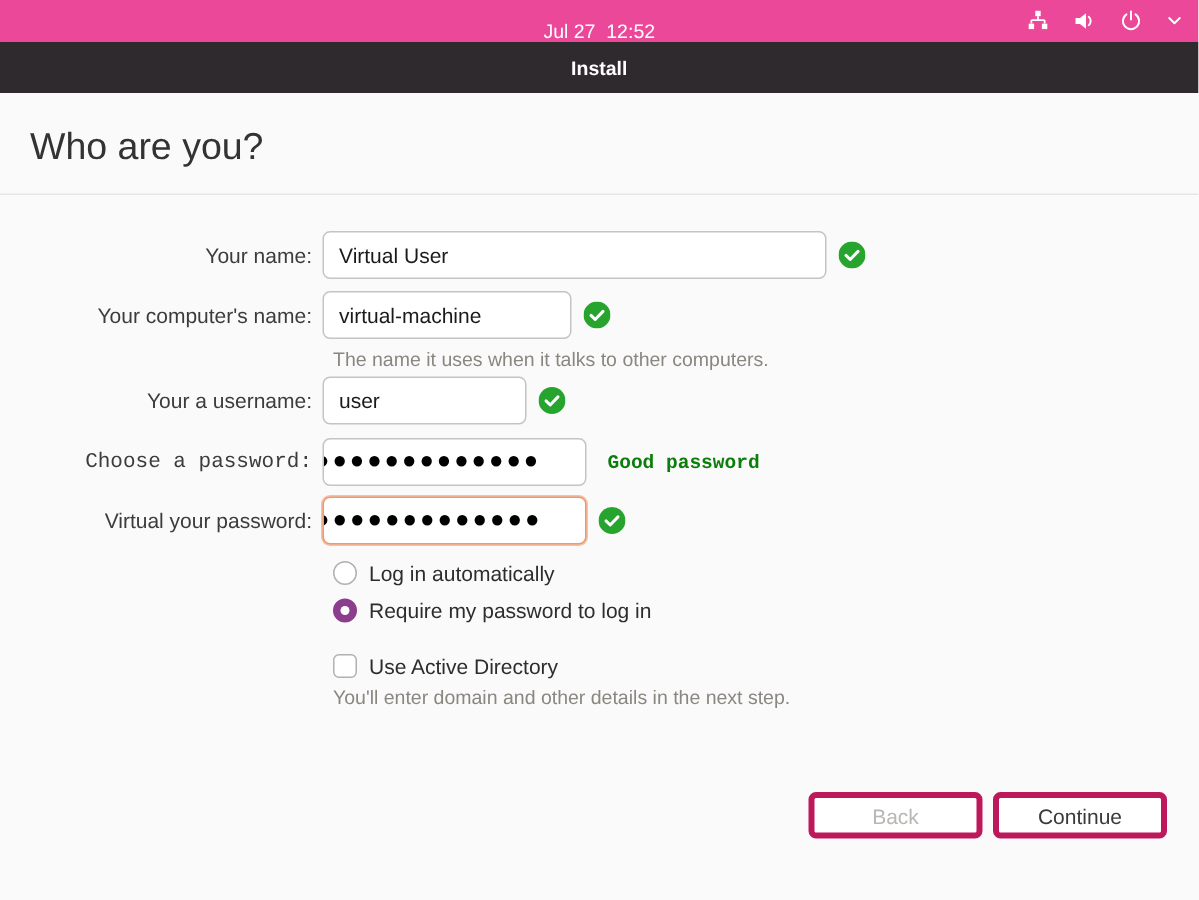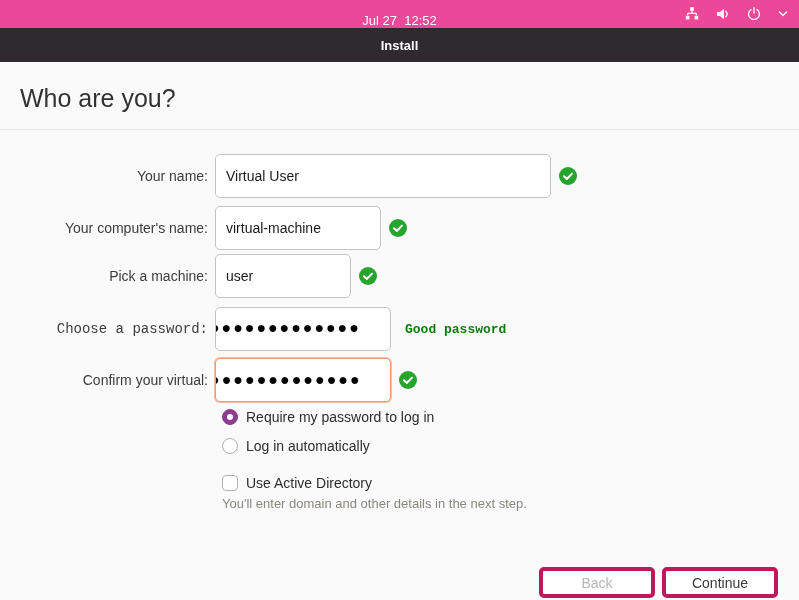--- a/index.html
+++ b/index.html
@@ -60,21 +60,21 @@
   .form { padding-top: 24px; }
   .row { display: flex; align-items: center; }
   .label-col {
     width: 215px;
     text-align: right;
     padding-right: 7px;
     font-size: 14px;
     color: #3c3c3c;
   }
   .field {
-    height: 44px;
+    height: 32px;
     background: #ffffff;
     border: 1px solid #c6c3c0;
     border-radius: 5px;
     display: flex;
     align-items: center;
     padding: 0 10px;
     font-size: 14px;
     font-weight: 500;
     color: #1a1a1a;
   }
@@ -242,65 +242,66 @@
     <div class="field w-computer">
       <span>virtual-machine</span>
     </div>
     <span class="check-badge">
       <svg width="18" height="18" viewBox="0 0 18 18">
         <circle cx="9" cy="9" r="9" fill="#27a42e"></circle>
         <path d="M5 9.3 L7.8 12 L13 6.6" stroke="#fff" stroke-width="2" fill="none" stroke-linecap="round" stroke-linejoin="round"></path>
       </svg>
     </span>
   </div>
+  <div class="helper helper-computer">The name it uses when it talks to other computers.</div>
 
   <div class="row m-row3">
-    <div class="label-col">Pick a machine:</div>
+    <div class="label-col">Your a username:</div>
     <div class="field w-username">
       <span>user</span>
     </div>
     <span class="check-badge">
       <svg width="18" height="18" viewBox="0 0 18 18">
         <circle cx="9" cy="9" r="9" fill="#27a42e"></circle>
         <path d="M5 9.3 L7.8 12 L13 6.6" stroke="#fff" stroke-width="2" fill="none" stroke-linecap="round" stroke-linejoin="round"></path>
       </svg>
     </span>
   </div>
 
   <div class="row m-row4">
     <div class="label-col">Choose a password:</div>
     <div class="field w-password pw">
       <span class="dots">●●●●●●●●●●●●●</span>
     </div>
     <span class="strength">Good password</span>
   </div>
 
   <div class="row m-row5">
-    <div class="label-col">Confirm your virtual:</div>
+    <div class="label-col">Virtual your password:</div>
     <div class="field w-password pw focused">
       <span class="dots">●●●●●●●●●●●●●</span>
     </div>
     <span class="check-badge">
       <svg width="18" height="18" viewBox="0 0 18 18">
         <circle cx="9" cy="9" r="9" fill="#27a42e"></circle>
         <path d="M5 9.3 L7.8 12 L13 6.6" stroke="#fff" stroke-width="2" fill="none" stroke-linecap="round" stroke-linejoin="round"></path>
       </svg>
     </span>
   </div>
 
+  <div class="option-row m-radio1">
+    <span class="radio"></span>
+    <span>Log in automatically</span>
+  </div>
+
   <div class="option-row m-radio2">
     <span class="radio checked"></span>
     <span>Require my password to log in</span>
   </div>
 
-  <div class="option-row m-radio1">
-    <span class="radio"></span>
-    <span>Log in automatically</span>
-  </div>
-
   <div class="option-row m-check">
     <span class="checkbox"></span>
     <span>Use Active Directory</span>
   </div>
   <div class="helper helper-ad">You'll enter domain and other details in the next step.</div>
 
   <div class="footer">
     <button class="btn disabled" disabled="">Back</button>
     <button class="btn">Continue</button>
   </div>

